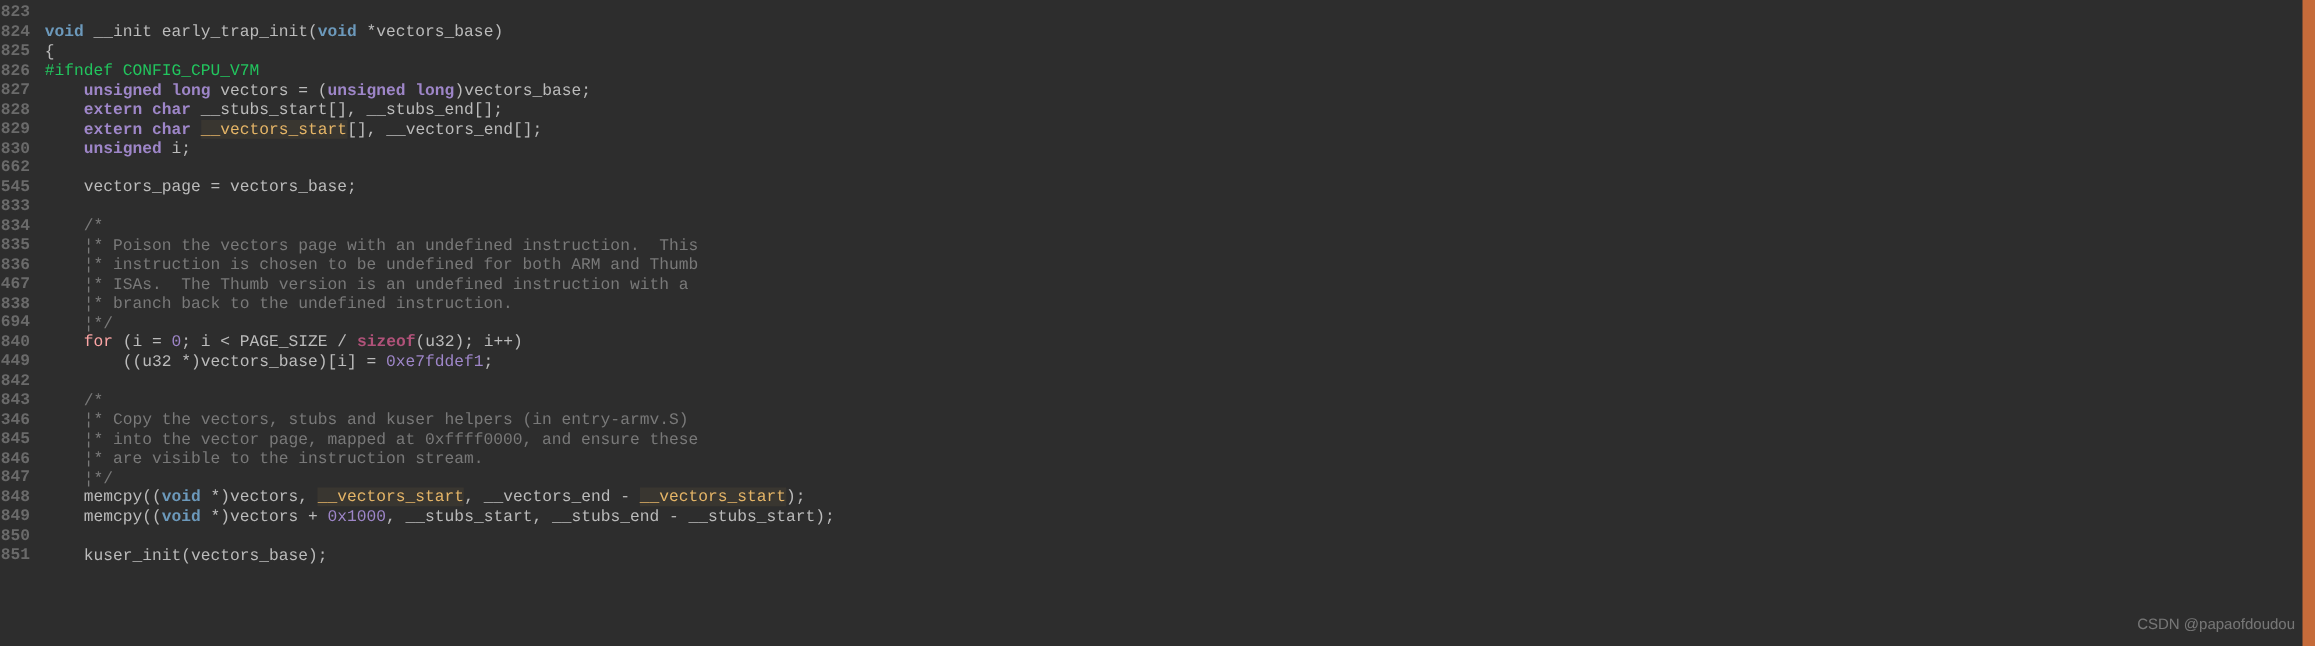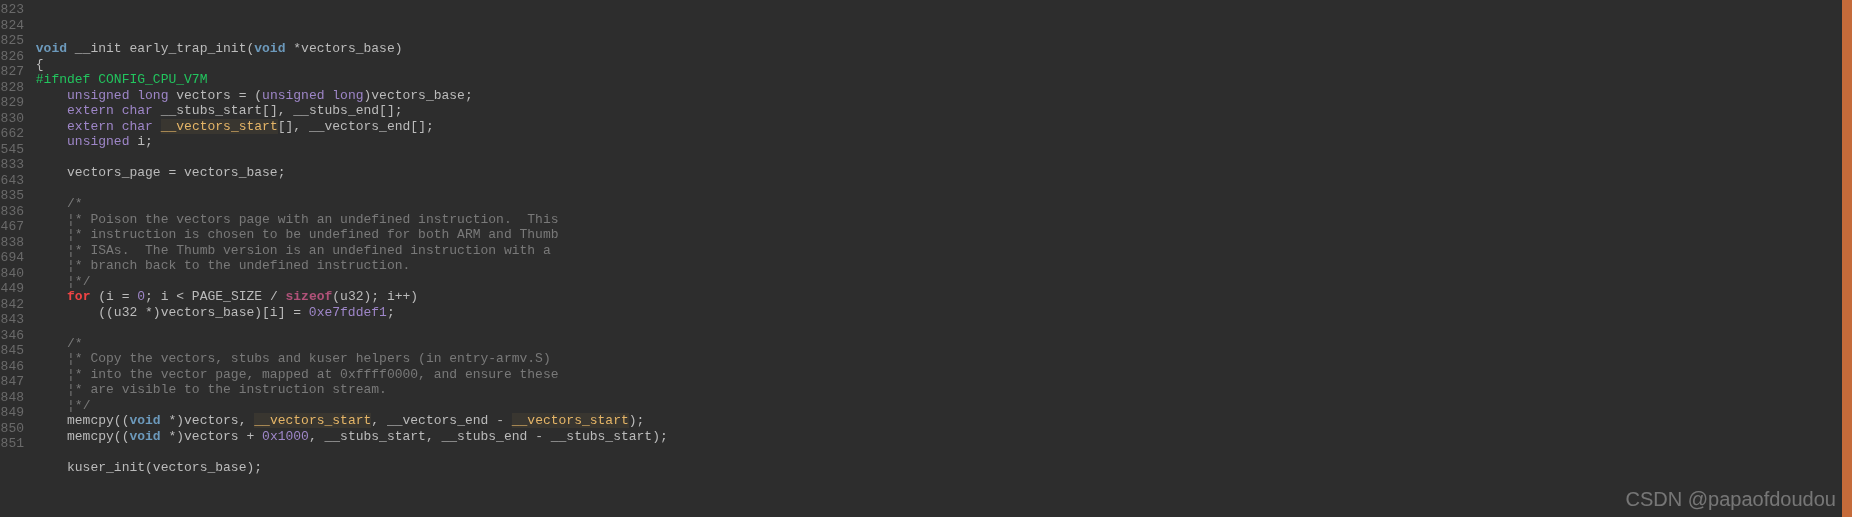--- a/index.html
+++ b/index.html
@@ -19,75 +19,75 @@
     width: 100%;
     height: 100%;
   }
   .gutter {
     width: 28px;
     flex-shrink: 0;
     text-align: right;
     color: #6a6a6a;
     user-select: none;
     padding-top: 2px;
+    font-weight: bold;
   }
   .gutter .ln { padding-right: 4px; }
   .code {
     flex: 1;
     padding-top: 18px;
     white-space: pre;
     position: relative;
-    margin-top: 23px;
   }
   .code-line { height: 15.5px; }
   .scrollbar-ind {
     position: absolute;
     right: 0;
     top: 0;
     bottom: 0;
     width: 10px;
     background: #c56b3a;
   }
   .kw-type { color: #6c99bb; font-weight: bold; }
   .kw-func { color: #bbbbbb; }
-  .kw-storage { color: #9e86c8; font-weight: normal; }
+  .kw-storage { color: #9e86c8; font-weight: bold; }
   .kw-preproc { color: #22c55e; }
   .kw-highlight { color: #e5b567; background: rgba(229,181,103,0.07); }
-  .kw-keyword { color: #ef4444; font-weight: bold; }
+  .kw-keyword { color: #fca5a5; font-weight: normal; }
   .kw-sizeof { color: #b05279; font-weight: bold; }
   .comment { color: #797979; }
   .punct { color: #bbbbbb; }
   .num { color: #9e86c8; }
   .watermark {
     position: absolute;
     right: 16px;
     bottom: 10px;
     color: rgba(255,255,255,0.35);
     font-family: Arial, sans-serif;
-    font-size: 20px;
+    font-size: 12px;
     pointer-events: none;
   }
 </style>
 </head>
 <body>
 
 <div class="editor">
   <div class="gutter" id="gutter">
       <div class="ln">823</div>
       <div class="ln">824</div>
       <div class="ln">825</div>
       <div class="ln">826</div>
       <div class="ln">827</div>
       <div class="ln">828</div>
       <div class="ln">829</div>
       <div class="ln">830</div>
       <div class="ln">662</div>
       <div class="ln">545</div>
       <div class="ln">833</div>
-      <div class="ln">643</div>
+      <div class="ln">834</div>
       <div class="ln">835</div>
       <div class="ln">836</div>
       <div class="ln">467</div>
       <div class="ln">838</div>
       <div class="ln">694</div>
       <div class="ln">840</div>
       <div class="ln">449</div>
       <div class="ln">842</div>
       <div class="ln">843</div>
       <div class="ln">346</div>

